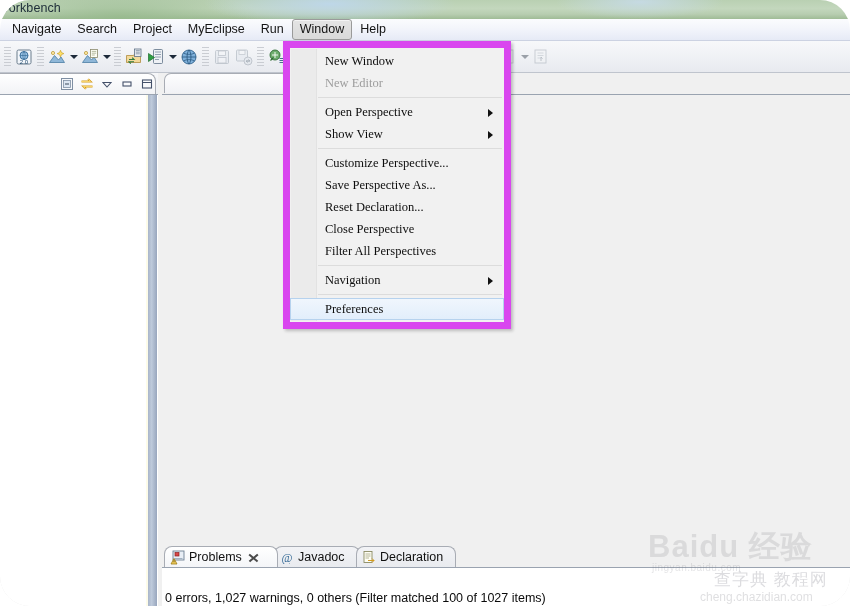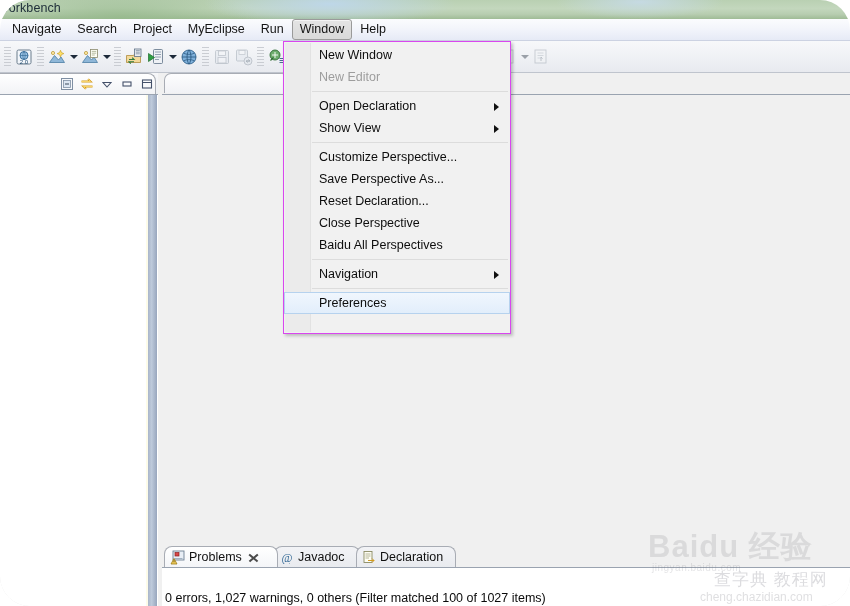--- a/index.html
+++ b/index.html
@@ -306,25 +306,26 @@
     color: #0a0a0a;
     white-space: nowrap;
   }
 
   
   .popup {
     position: absolute;
     left: 283px; top: 41px;
     width: 228px;
     background: #f1f1f1;
-    border: 1px solid #d946ef;
+    border: 7px solid #d946ef;
     box-shadow: 2px 2px 3px rgba(0,0,0,0.22);
     box-sizing: border-box;
-    padding: 2px 0 19px 0;
+    padding: 2px 0 2px 0;
     z-index: 50;
+    font-family: Liberation Serif, serif;
   }
   .popup-gutter {
     position: absolute;
     left: 1px; top: 1px;
     width: 25px;
     bottom: 1px;
     background: #ebebeb;
     border-right: 1px solid #e2e2e2;
   }
   .mi {
@@ -692,35 +693,35 @@
 
   <div class="popup">
     <div class="popup-gutter"></div>
 
     <div class="mi">New Window</div>
     <div class="mi disabled">New Editor</div>
     <div class="mi-sep">
         <i></i>
       </div>
     <div class="mi">
-      <span>Open Declaration</span>
+      <span>Open Perspective</span>
       <span class="submenu-arrow"></span>
     </div>
     <div class="mi">
       <span>Show View</span>
       <span class="submenu-arrow"></span>
     </div>
     <div class="mi-sep">
         <i></i>
       </div>
     <div class="mi">Customize Perspective...</div>
     <div class="mi">Save Perspective As...</div>
     <div class="mi">Reset Declaration...</div>
     <div class="mi">Close Perspective</div>
-    <div class="mi">Baidu All Perspectives</div>
+    <div class="mi">Filter All Perspectives</div>
     <div class="mi-sep">
         <i></i>
       </div>
     <div class="mi">
       <span>Navigation</span>
       <span class="submenu-arrow"></span>
     </div>
     <div class="mi-sep">
         <i></i>
       </div>

